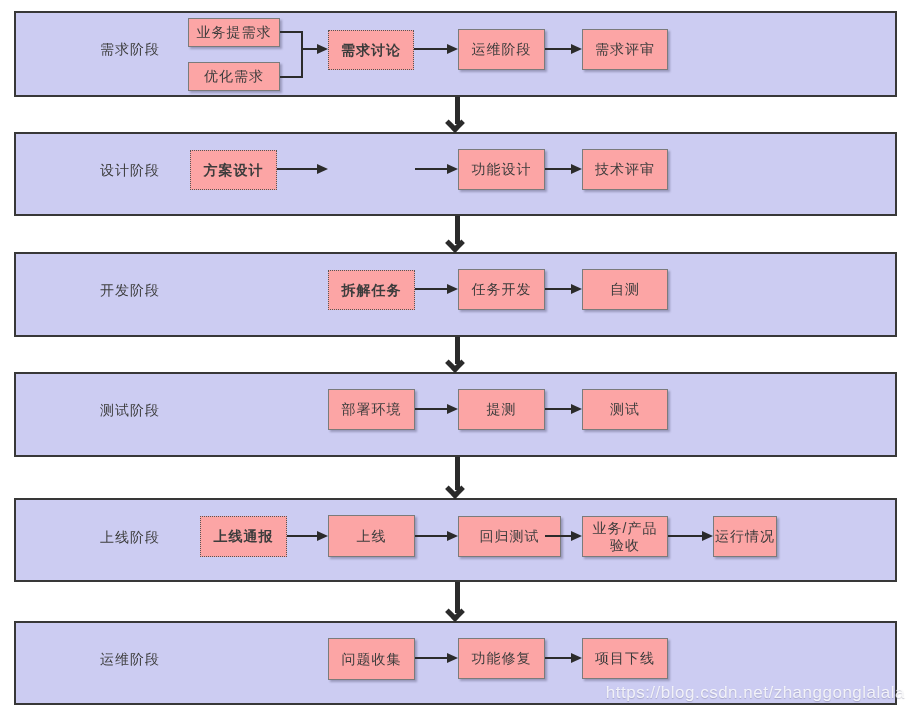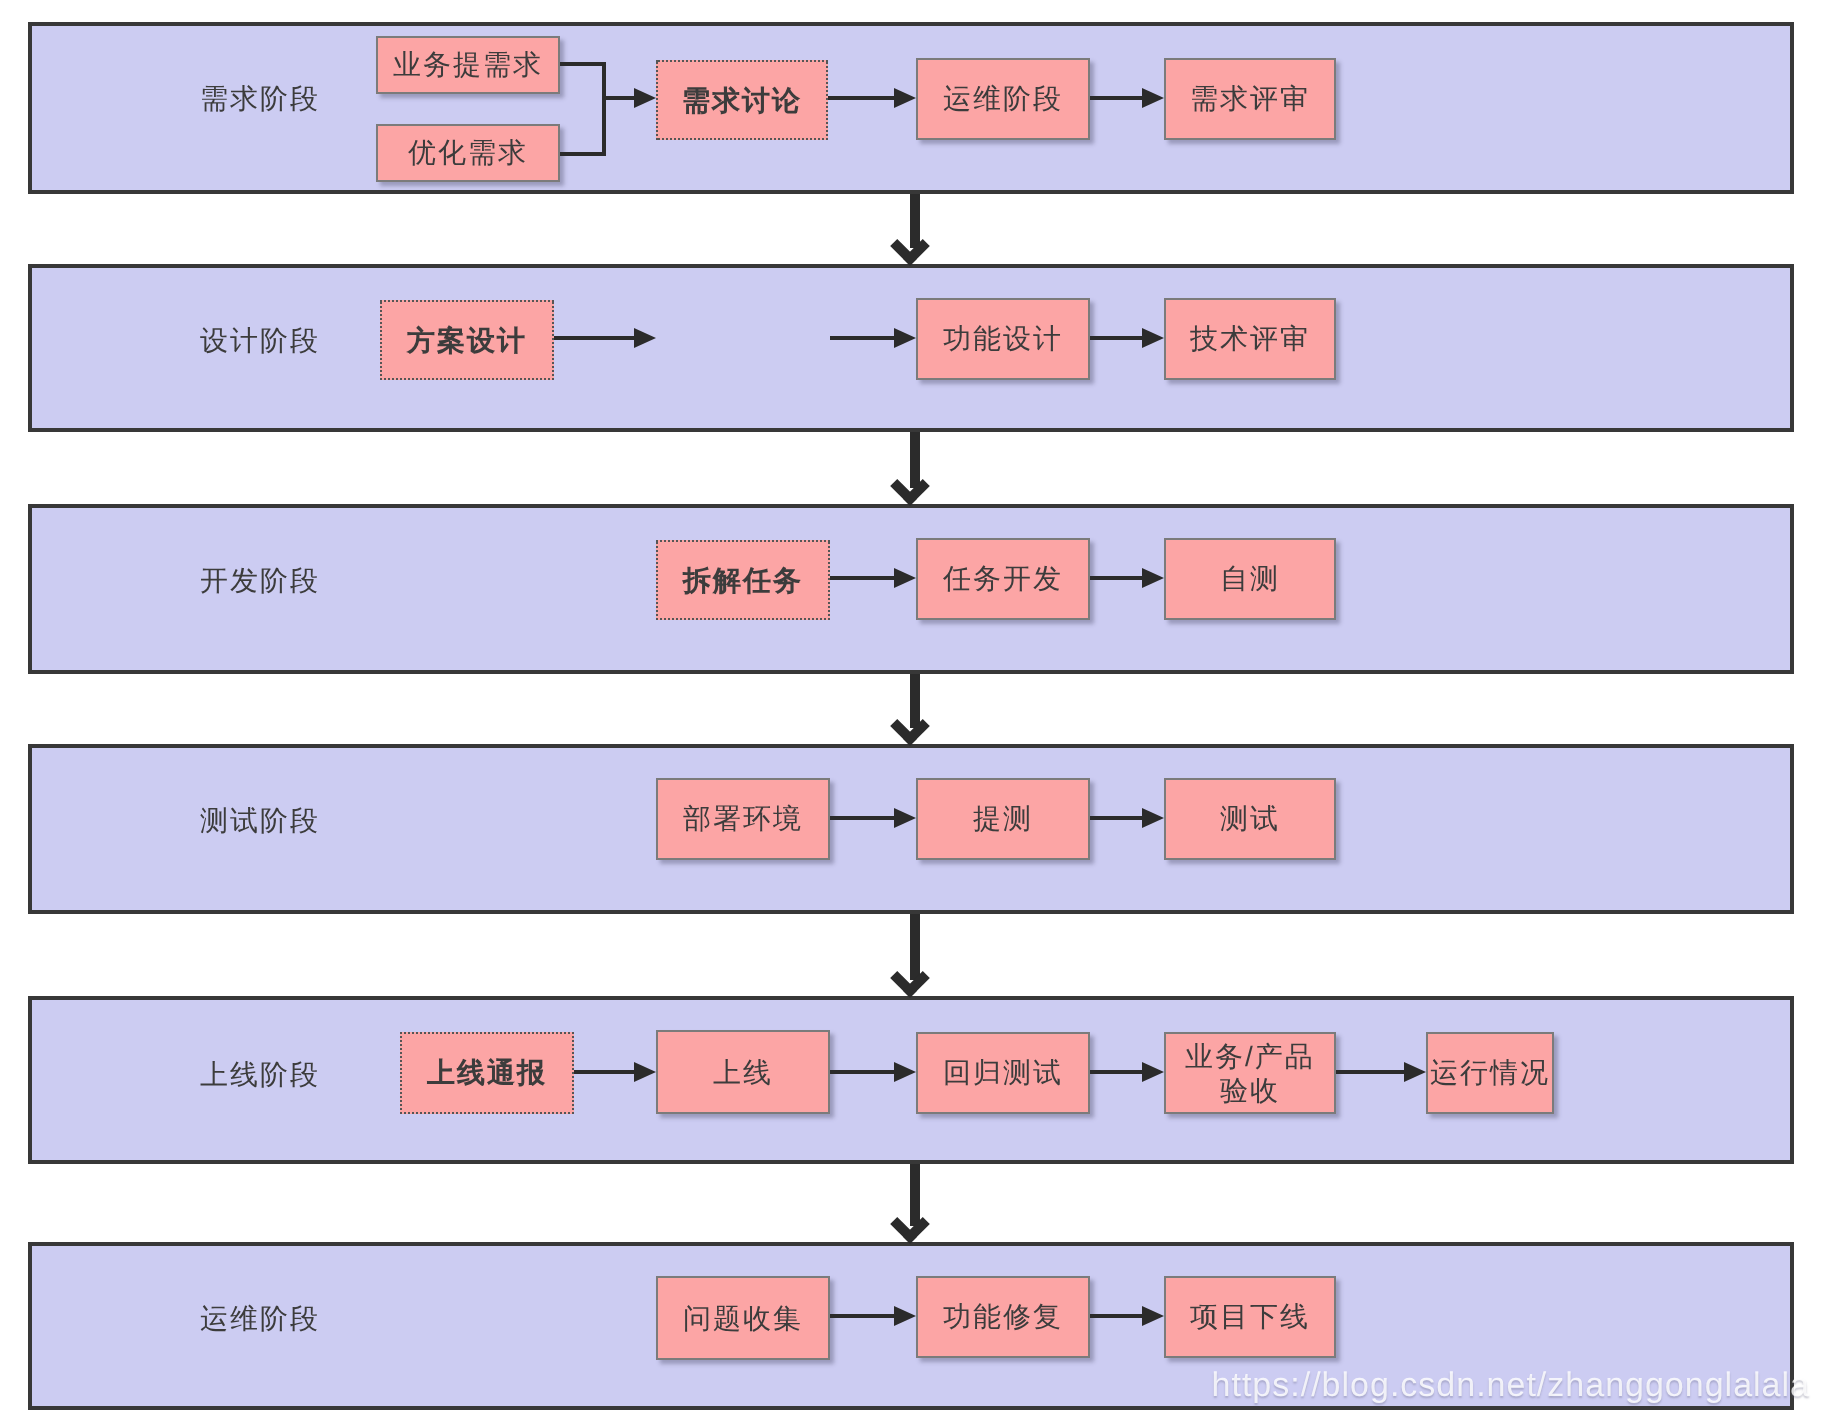--- a/index.html
+++ b/index.html
@@ -96,21 +96,21 @@
   <span class="arrow-r" style="left:545px;top:288px;width:26px"></span>
 
   <div class="step-box" style="left:328px;top:389px;width:87px;height:41px">部署环境</div>
   <div class="step-box" style="left:458px;top:389px;width:87px;height:41px">提测</div>
   <div class="step-box" style="left:582px;top:389px;width:86px;height:41px">测试</div>
   <span class="arrow-r" style="left:415px;top:408px;width:32px"></span>
   <span class="arrow-r" style="left:545px;top:408px;width:26px"></span>
 
   <div class="step-box dotted" style="left:200px;top:516px;width:87px;height:41px">上线通报</div>
   <div class="step-box" style="left:328px;top:515px;width:87px;height:42px">上线</div>
-  <div class="step-box" style="left:458px;top:516px;width:87px;height:41px">回归测试</div>
+  <div class="step-box" style="left:458px;top:516px;width:103px;height:41px">回归测试</div>
   <div class="step-box" style="left:582px;top:516px;width:86px;height:41px">业务/产品
 验收</div>
   <div class="step-box" style="left:713px;top:516px;width:64px;height:41px">运行情况</div>
   <span class="arrow-r" style="left:287px;top:535px;width:30px"></span>
   <span class="arrow-r" style="left:415px;top:535px;width:32px"></span>
   <span class="arrow-r" style="left:545px;top:535px;width:26px"></span>
   <span class="arrow-r" style="left:668px;top:535px;width:34px"></span>
 
   <div class="step-box" style="left:328px;top:638px;width:87px;height:42px">问题收集</div>
   <div class="step-box" style="left:458px;top:638px;width:87px;height:41px">功能修复</div>

